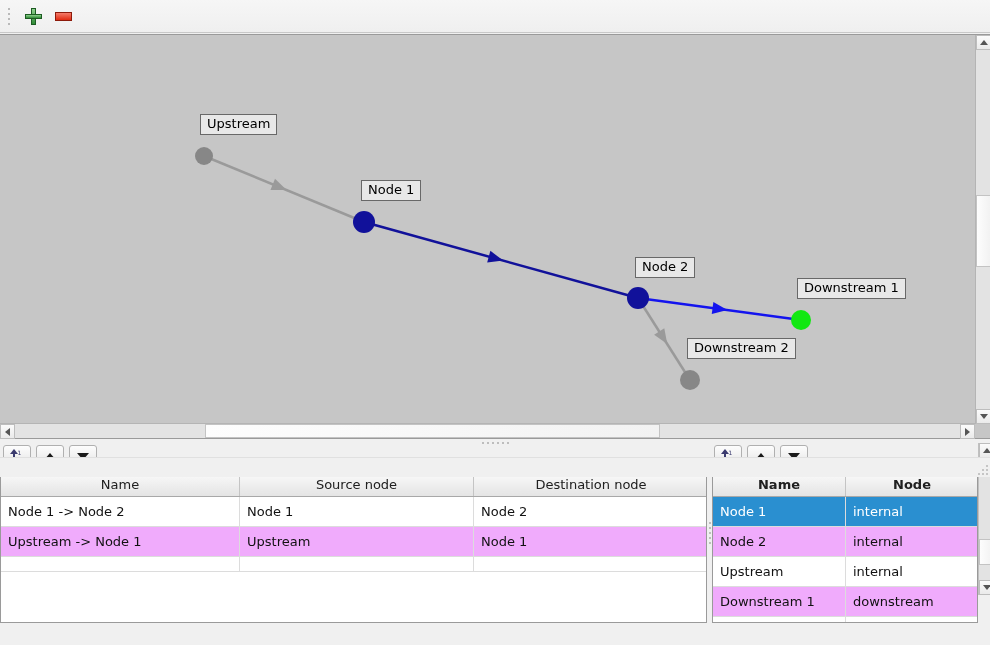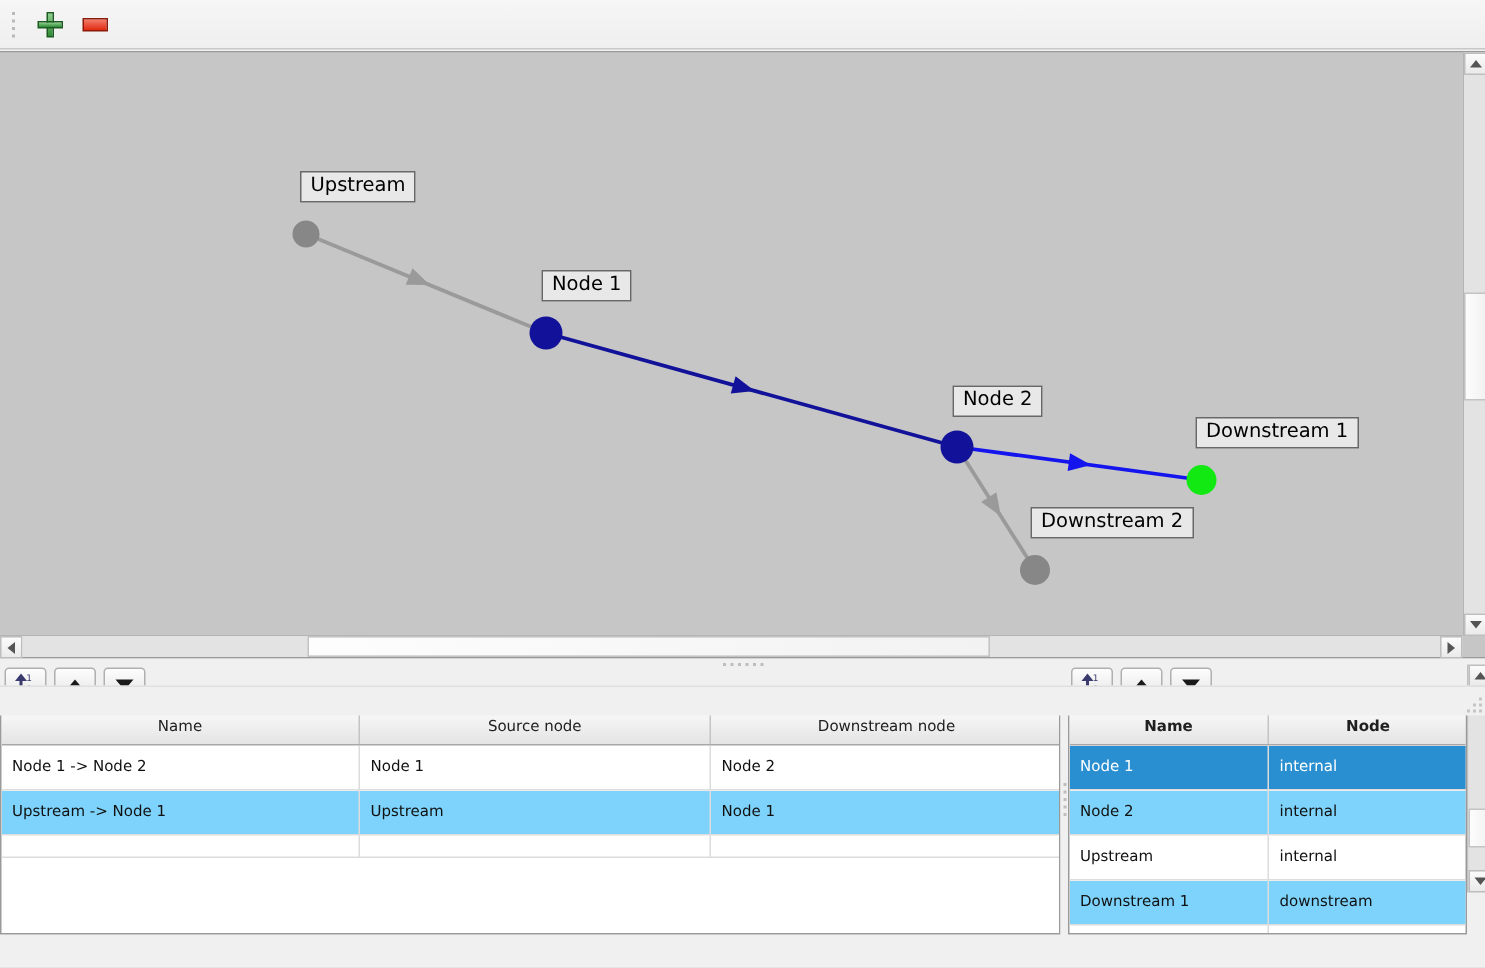--- a/index.html
+++ b/index.html
@@ -215,21 +215,21 @@
     box-sizing: border-box;
     overflow: hidden;
   }
   .pane-left .tbl-frame  { width: 707px; height: 152px; }
   .pane-right .tbl-frame { width: 266px; height: 152px; }
 
   table.grid {
     border-collapse: collapse;
     table-layout: fixed;
     width: 100%;
-    font-size: 10px;
+    font-size: 13px;
   }
   table.grid th {
     height: 24px;
     background: linear-gradient(to bottom, #fbfbfb 0%, #eeeeee 55%, #e4e4e4 100%);
     border-right: 1px solid #c4c4c4;
     border-bottom: 1px solid #a8a8a8;
     font-weight: normal;
     text-align: center;
     color: #202020;
     padding: 0;
@@ -237,21 +237,21 @@
   table.grid.bold-head th { font-weight: bold; }
   table.grid td {
     height: 29px;
     border-right: 1px solid #dcdcdc;
     border-bottom: 1px solid #dcdcdc;
     padding: 0 7px;
     color: #111;
     white-space: nowrap;
     overflow: hidden;
   }
-  table.grid tr.alt td { background: #7dd3fc; }
+  table.grid tr.alt td { background: #f0abfc; }
   table.grid tr.sel td {
     background: #2a8fd0;
     color: #fff;
   }
   table.grid tr.partial td { height: 14px; }
 
   .tbl-vscroll {
     position: absolute;
     right: 0; top: 0;
     width: 15px; height: 152px;
@@ -393,21 +393,21 @@
         <span class="tri-down"></span>
       </div>
     </div>
 
     <div class="tbl-frame">
       <table class="grid" id="edges-table">
         <thead>
             <tr>
               <th style="width: 238px;">Name</th>
               <th style="width: 233px;">Source node</th>
-              <th style="width: 234px;">Downstream node</th>
+              <th style="width: 234px;">Destination node</th>
             </tr>
           </thead>
         <tbody>
             <tr>
               <td>Node 1 -&gt; Node 2</td>
               <td>Node 1</td>
               <td>Node 2</td>
             </tr>
             <tr class="alt">
               <td>Upstream -&gt; Node 1</td>

